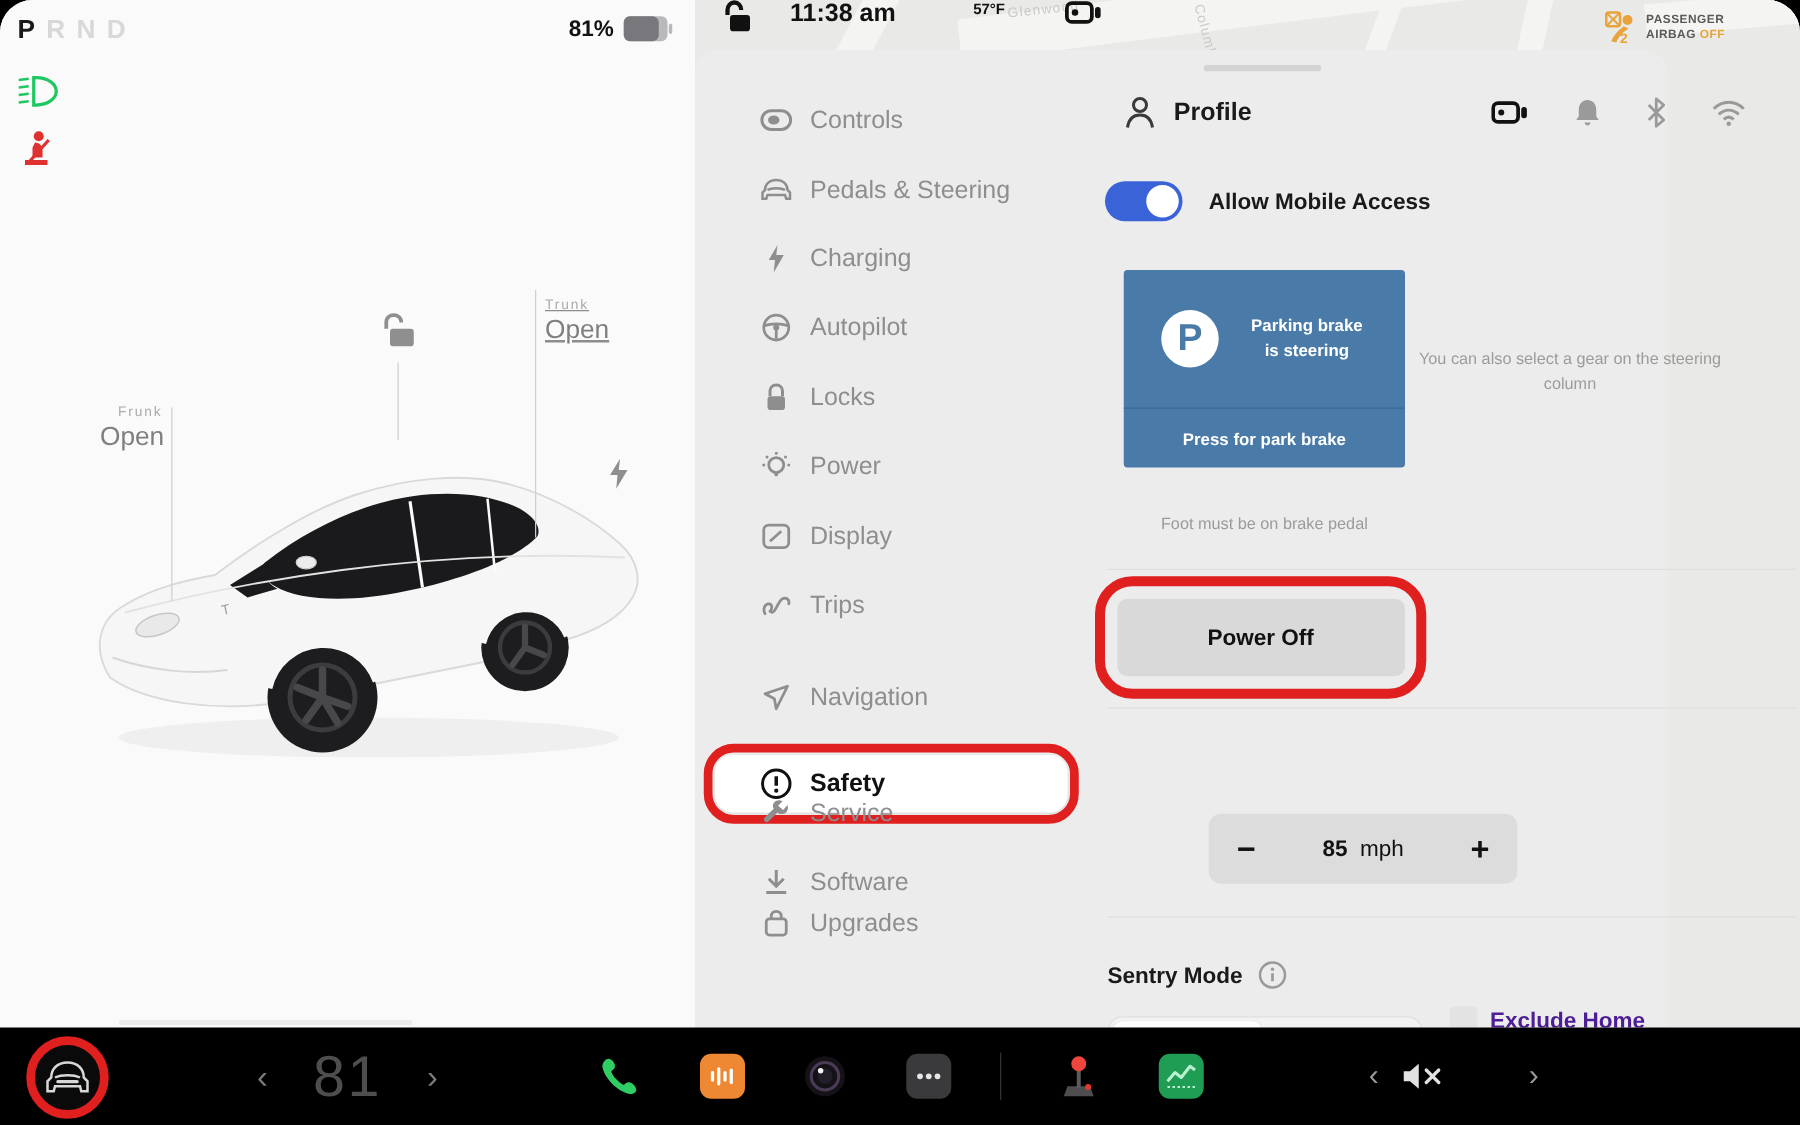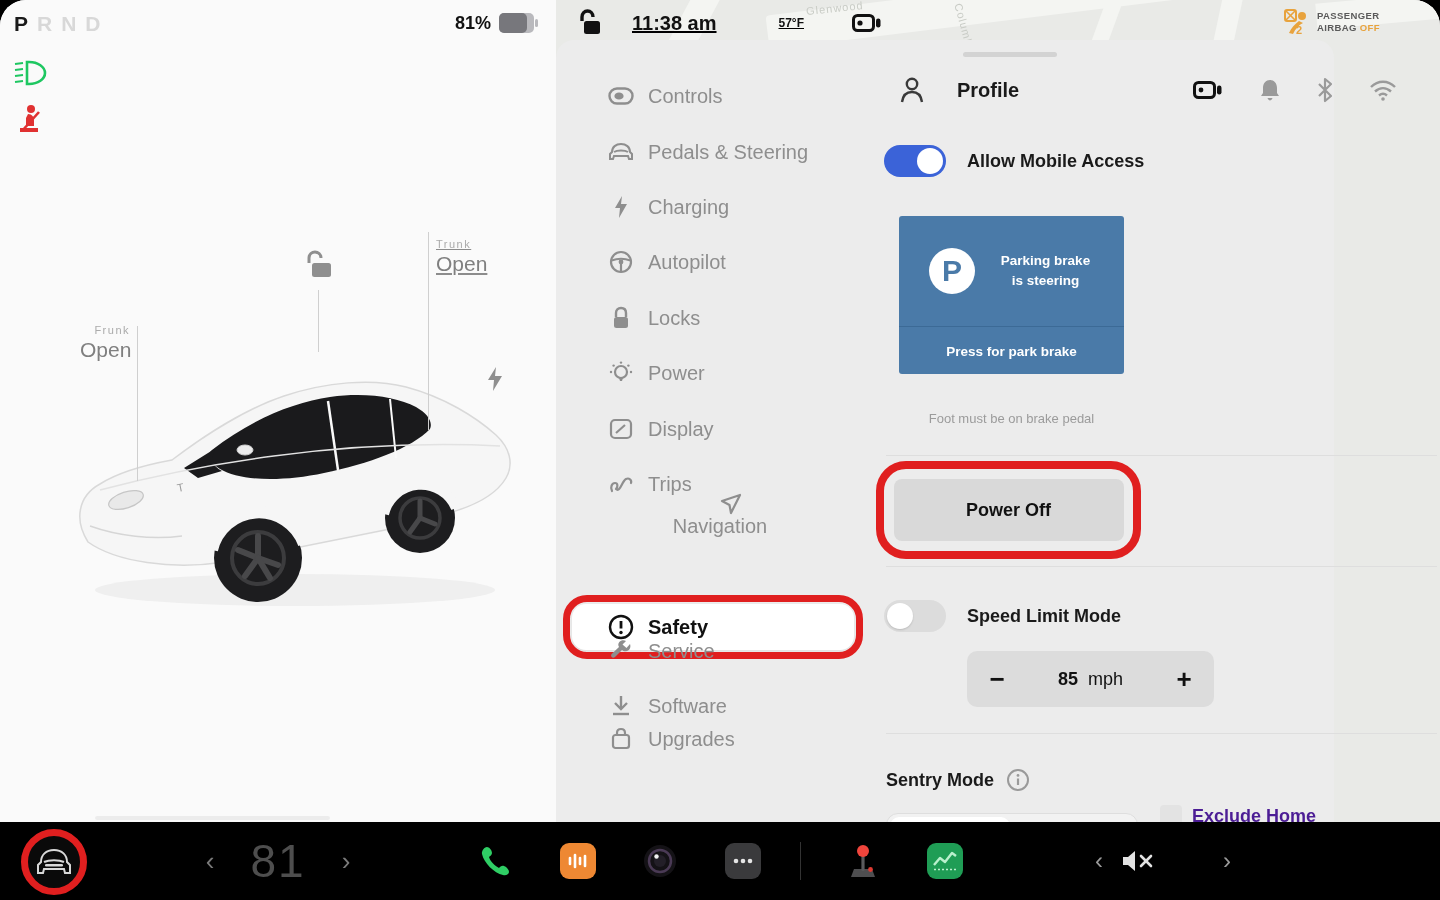--- a/index.html
+++ b/index.html
@@ -22,41 +22,41 @@
   .callout { position:absolute; color:#8c8c8c; }
   .callout .mini { font-size:11px; letter-spacing:1.5px; color:#ababab; margin-bottom:2px; }
   .callout .big { font-size:21px; color:#7f7f7f; }
   .scroll-hint-left { position:absolute; left:95px; top:816px; width:235px; height:4px; border-radius:2px; background:#ececec; }
 
   
   .right-area { position:absolute; left:556px; top:0; width:884px; height:822px; background:#e9eae7; overflow:hidden; }
   .map-road { position:absolute; background:#f4f5f2; }
   .map-label { position:absolute; color:#c9ccc6; font-size:11px; letter-spacing:1px; }
 
-  .right-topbar { position:absolute; left:0; top:0; width:840px; height:46px; display:flex; align-items:center;text-decoration:underline; }
+  .right-topbar { position:absolute; left:0; top:0; width:840px; height:46px; display:flex; align-items:flex-start; }
   .tb-time { font-size:20px; font-weight:700; color:#111; }
   .tb-temp { font-size:12px; font-weight:600; color:#111; }
 
   .airbag { position:absolute; right:16px; top:8px; display:flex; align-items:center; gap:6px; }
   .airbag-txt { font-size:9.5px; font-weight:700; color:#5a5a5a; letter-spacing:0.4px; line-height:1.25; }
   .airbag-off { color:#e8a33d; }
 
   
   .settings { position:absolute; left:0; top:40px; width:778px; height:782px; background:#ececec; border-radius:18px 18px 0 0; }
   .grab-handle { position:absolute; left:407px; top:12px; width:94px; height:5px; border-radius:3px; background:#d3d3d3; }
 
   .menu-item { position:absolute; left:16px; width:282px; height:46px; display:flex; align-items:center; border-radius:14px; }
   .menu-item .mi-icon { margin-left:36px; width:26px; height:26px; display:flex; align-items:center; justify-content:center; }
   .menu-item .mi-label { margin-left:14px; font-size:20px; font-weight:500; color:#8e8e8e; }
   .menu-item.active { background:#fff; box-shadow:0 1px 3px rgba(0,0,0,0.06); }
   .menu-item.active .mi-label { color:#111; font-weight:700; }
   .safety-ring { position:absolute; left:-9px; top:-9px; right:-9px; bottom:-9px; border:7px solid #e01f1f; border-radius:24px; pointer-events:none; }
 
   .profile-row { position:absolute; left:343px; top:30px; width:510px; height:40px; display:flex; align-items:center; }
-  .profile-title { margin-left:32px; font-size:20px; font-weight:700; color:#1a1a1a; }
+  .profile-title { margin-left:14px; font-size:20px; font-weight:700; color:#1a1a1a; }
   .status-icons { position:absolute; right:12px; top:0; height:40px; display:flex; align-items:center; gap:36px; }
 
   .amr-row { position:absolute; left:328px; top:105px; display:flex; align-items:center; }
   .toggle { width:62px; height:32px; border-radius:16px; position:relative; }
   .toggle.on { background:#3b63d8; }
   .toggle.on .knob { position:absolute; right:3px; top:3px; width:26px; height:26px; background:#fff; border-radius:50%; }
   .toggle.off { background:#dcdcdc; }
   .toggle.off .knob { position:absolute; left:3px; top:3px; width:26px; height:26px; background:#fff; border-radius:50%; box-shadow:0 1px 2px rgba(0,0,0,0.15); }
   .row-label { margin-left:21px; font-size:18px; font-weight:700; color:#1a1a1a; }
 
@@ -327,21 +327,21 @@
 
         <div class="menu-item" style="top:421px;">
           <span class="mi-icon">
             <svg width="26" height="22" viewBox="0 0 26 22">
                   <path d="M4,18 C2,14 4,10 7,10 C10,10 10,14 8,16 M8,16 C12,20 14,8 18,6 C21,4.5 24,7 23,10" fill="none" stroke="#8e8e8e" stroke-width="2.2" stroke-linecap="round"></path>
                 </svg>
           </span>
           <span class="mi-label">Trips</span>
         </div>
 
-        <div class="menu-item" style="top:452px;flex-direction:column;">
+        <div class="menu-item" style="top:495px;">
           <span class="mi-icon">
             <svg width="22" height="22" viewBox="0 0 22 22">
                   <path d="M2,8 L20,2 L11,20 L9.5,12 Z" fill="none" stroke="#8e8e8e" stroke-width="2.2" stroke-linejoin="round"></path>
                 </svg>
           </span>
           <span class="mi-label">Navigation</span>
         </div>
 
         <div class="menu-item active" style="top:564px;">
           <div class="safety-ring"></div>
@@ -424,36 +424,31 @@
       <div class="brake-card">
         <div class="brake-top">
           <div class="p-circle">P</div>
           <div class="brake-msg">
             <div>Parking brake</div>
             <div>is steering</div>
           </div>
         </div>
         <div class="brake-bottom">Press for park brake</div>
       </div>
+      <div class="side-note">You can also select a gear on the steering column</div>
       <div class="foot-note">Foot must be on brake pedal</div>
 
       <div class="divider" style="top:415px;"></div>
 
       <div class="power-ring">
         <div class="power-btn">Power Off</div>
       </div>
 
       <div class="divider" style="top:526px;"></div>
 
-      <div class="slm-row">
-        <div class="toggle off">
-              <div class="knob"></div>
-            </div>
-        <span class="row-label">Speed Limit Mode</span>
-      </div>
 
       <div class="stepper">
         <span class="minus">−</span>
         <span class="value"><span>85</span>&nbsp;&nbsp;<span class="unit">mph</span></span>
         <span class="plus">+</span>
       </div>
 
       <div class="divider" style="top:693px;"></div>
 
       <div class="sentry-row">

